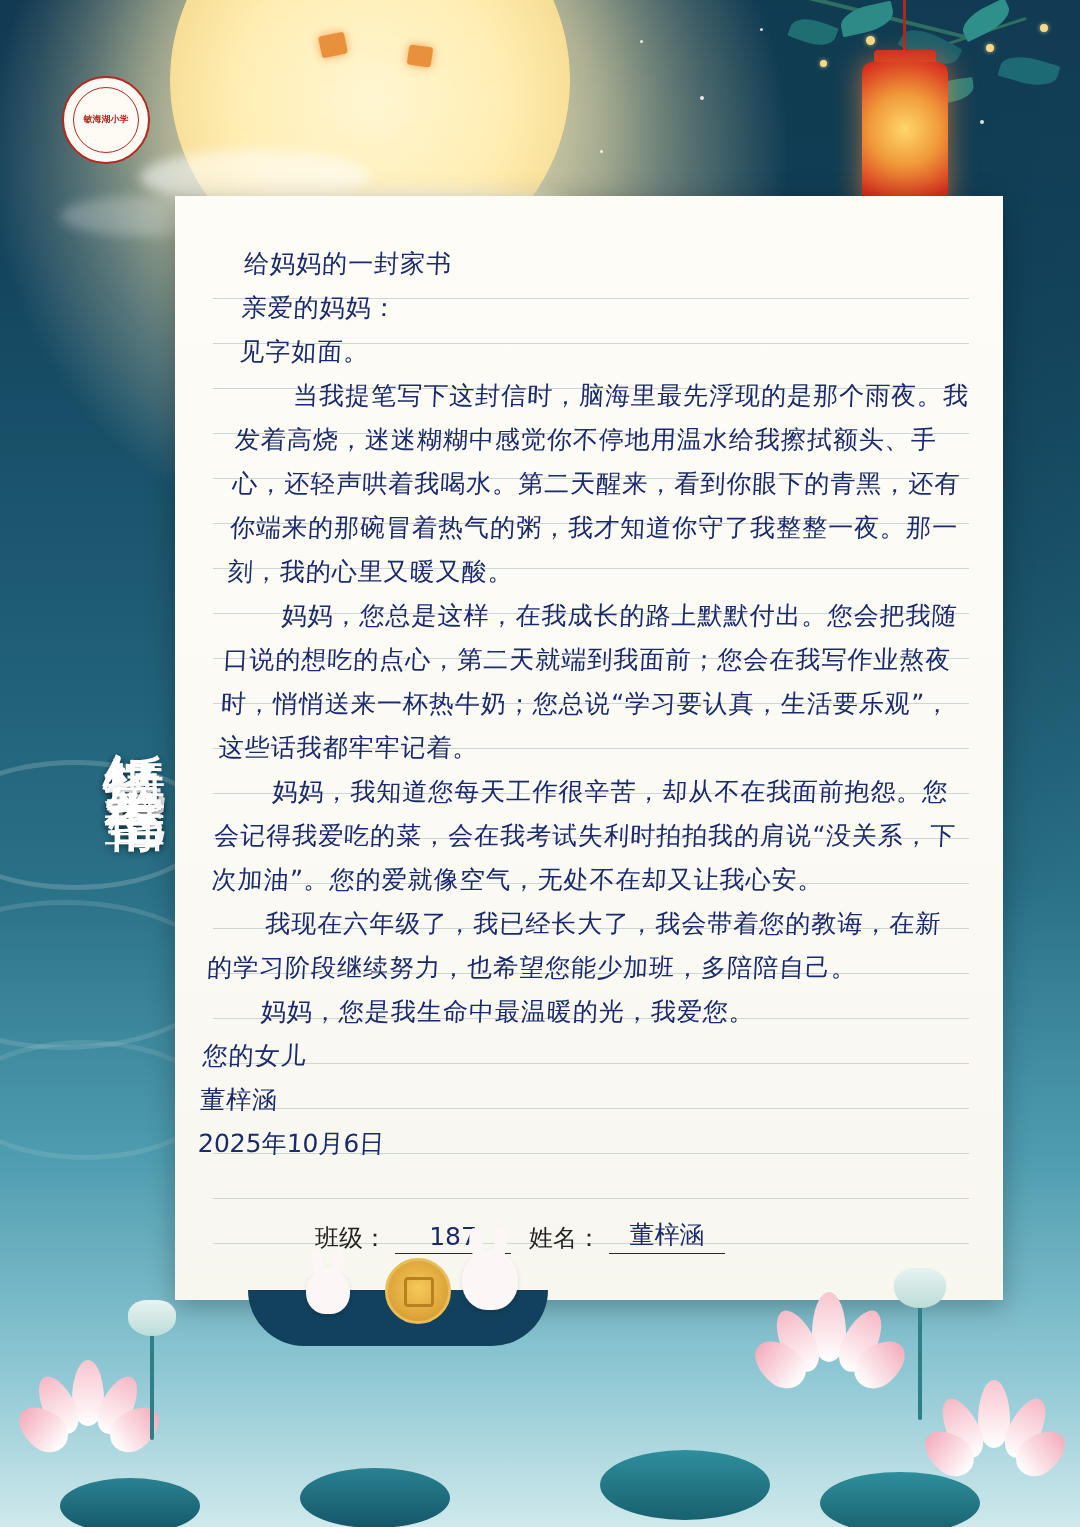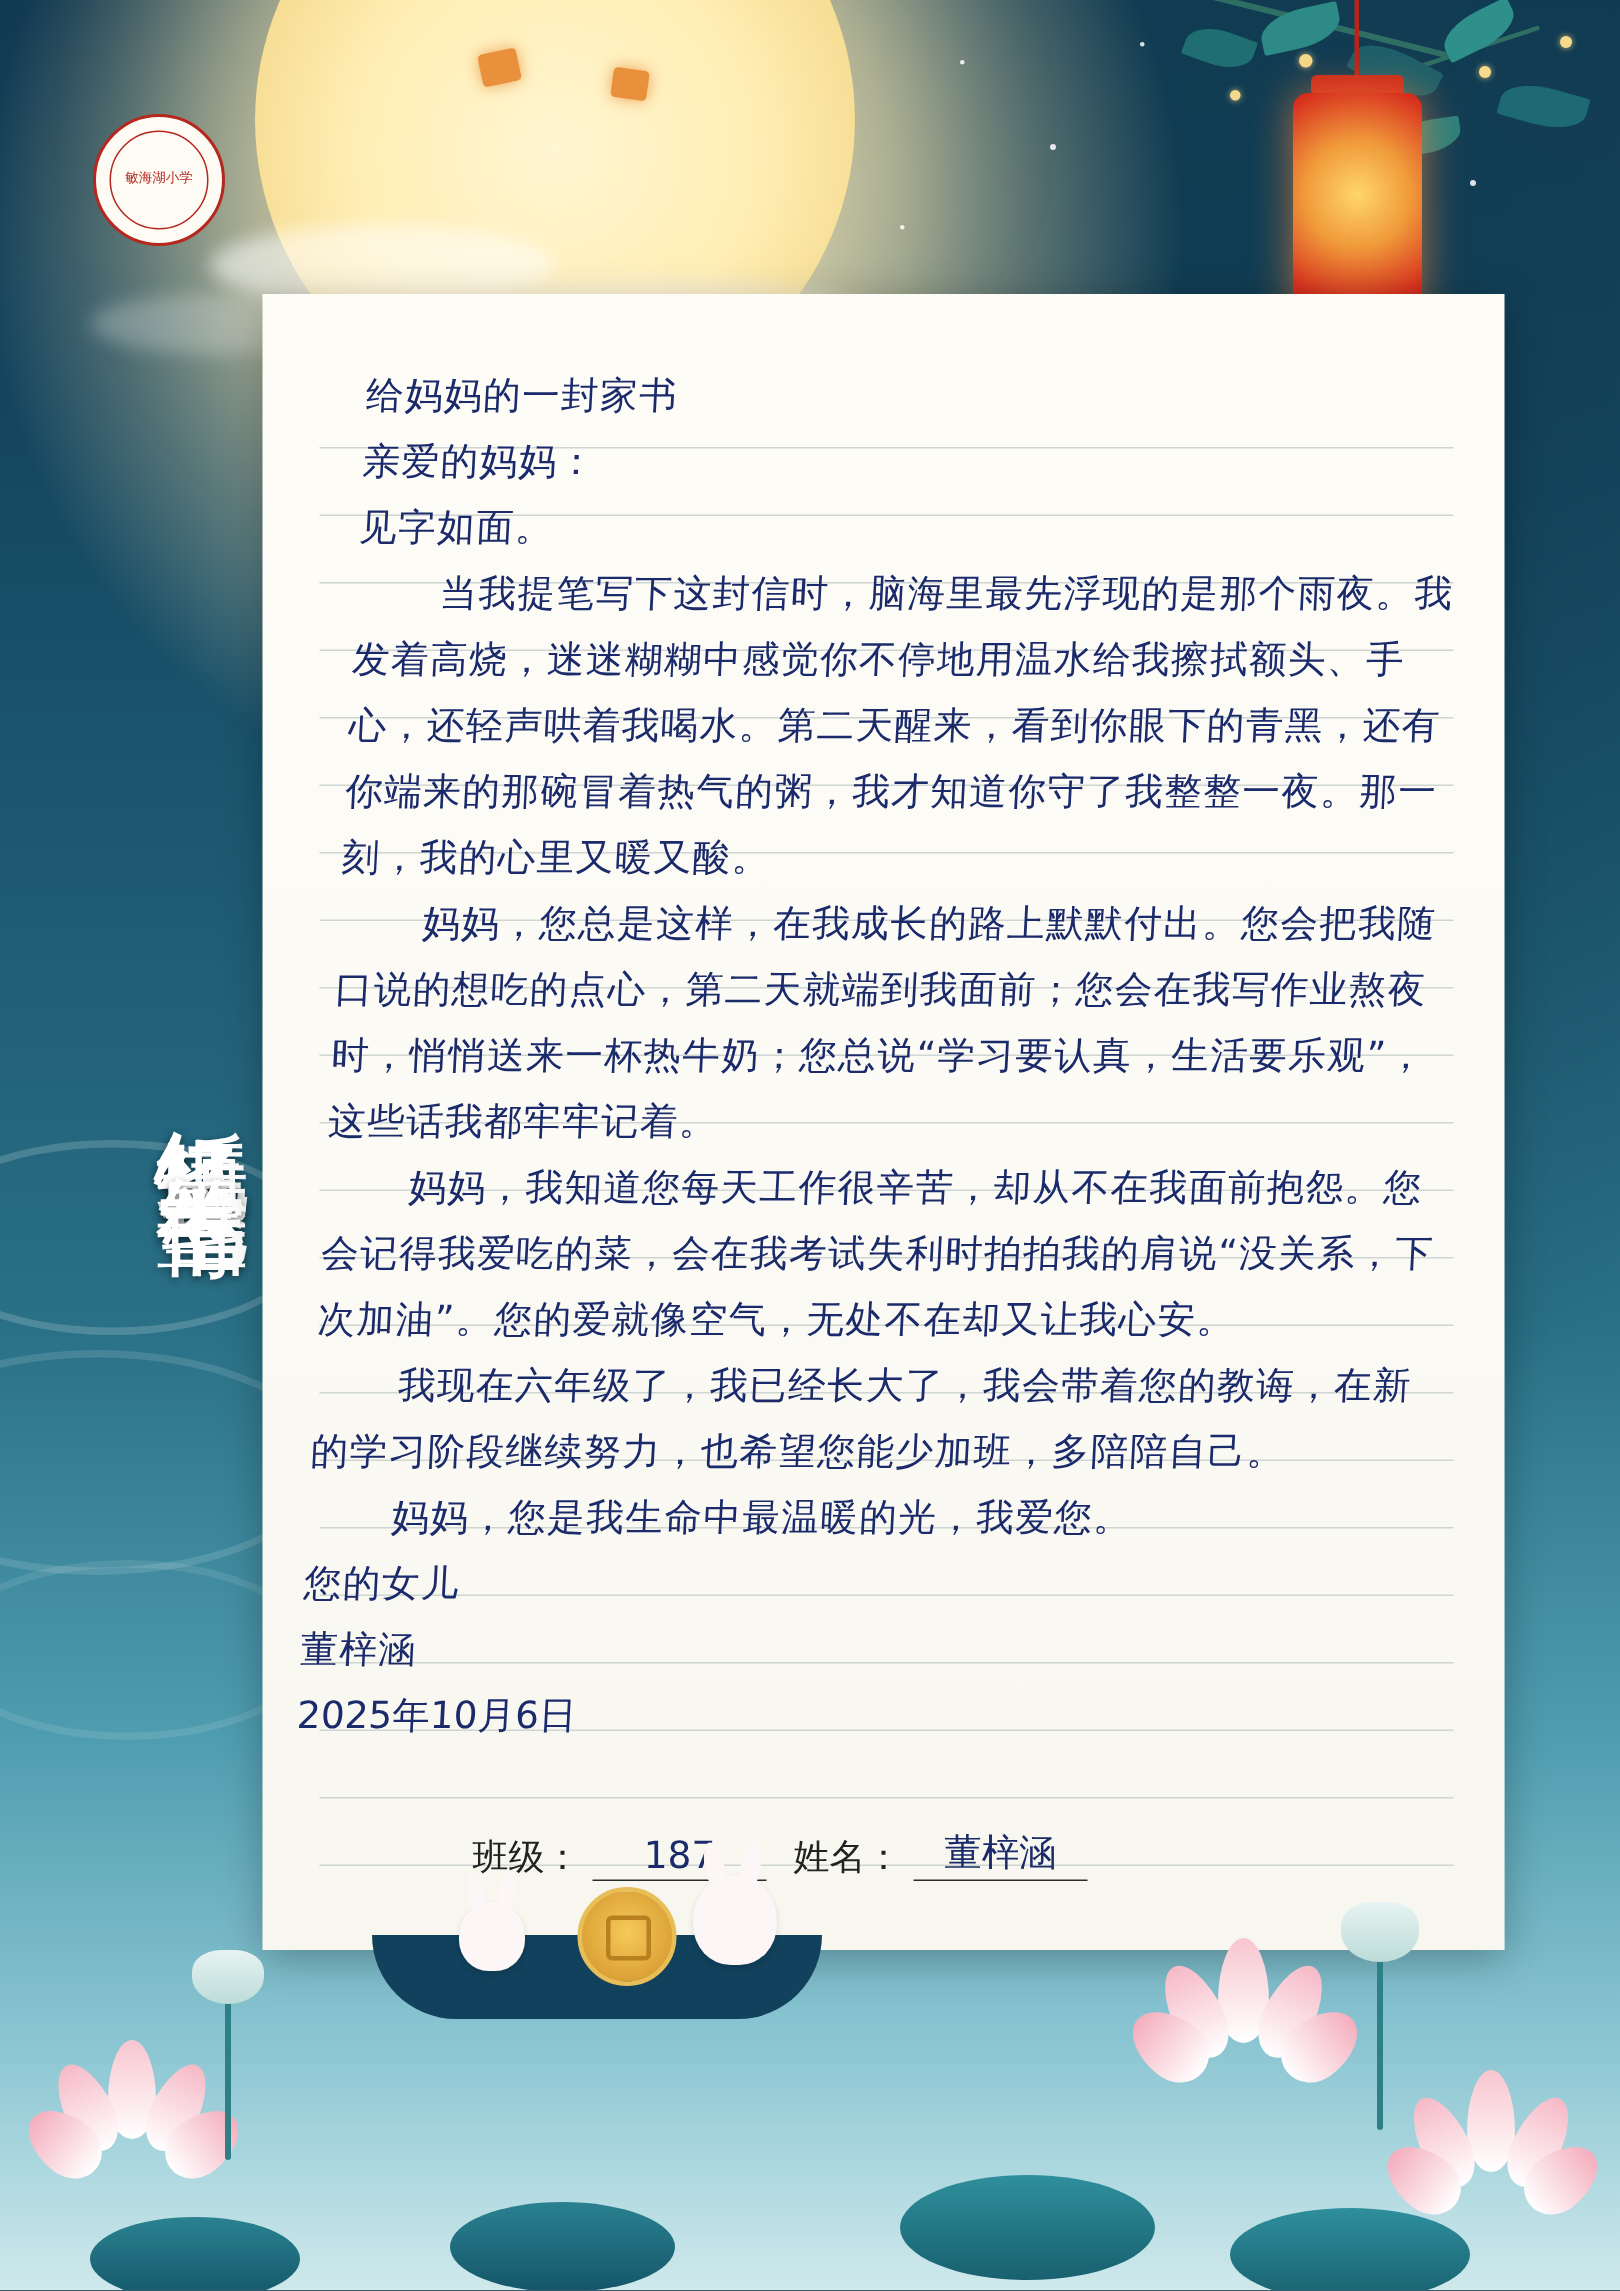--- a/index.html
+++ b/index.html
@@ -50,20 +50,21 @@
   .logo{
     position:absolute;left:62px;top:76px;width:84px;height:84px;border-radius:50%;
     border:2px solid #b5271f;background:#fdfbf4;
     display:flex;align-items:center;justify-content:center;
   }
   .logo .inner{
     width:64px;height:64px;border-radius:50%;border:1px solid #b5271f;
     display:flex;align-items:center;justify-content:center;
     color:#b5271f;font-size:9px;line-height:1.05;text-align:center;
     font-family:"DejaVu Sans",sans-serif;
+    font-weight:bold;
   }
 
   
   .vtitle{
     position:absolute;left:62px;top:250px;width:110px;
     color:#ffffff;font-size:62px;line-height:1.18;letter-spacing:2px;
     text-align:center;font-family:"DejaVu Serif","Liberation Serif",serif;
     text-shadow:0 2px 6px rgba(0,0,0,.35);
     writing-mode:vertical-rl;
     height:950px;

